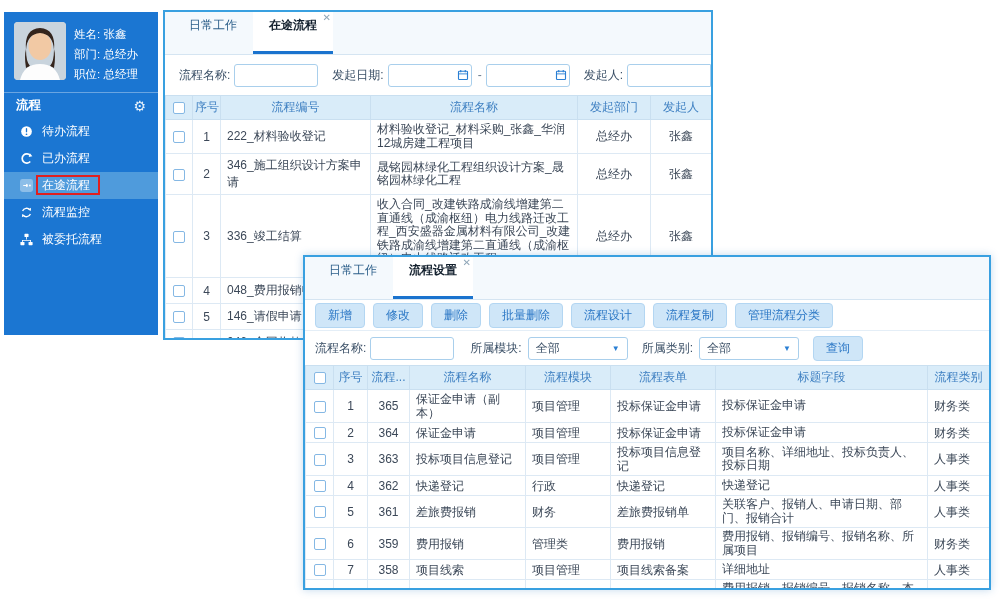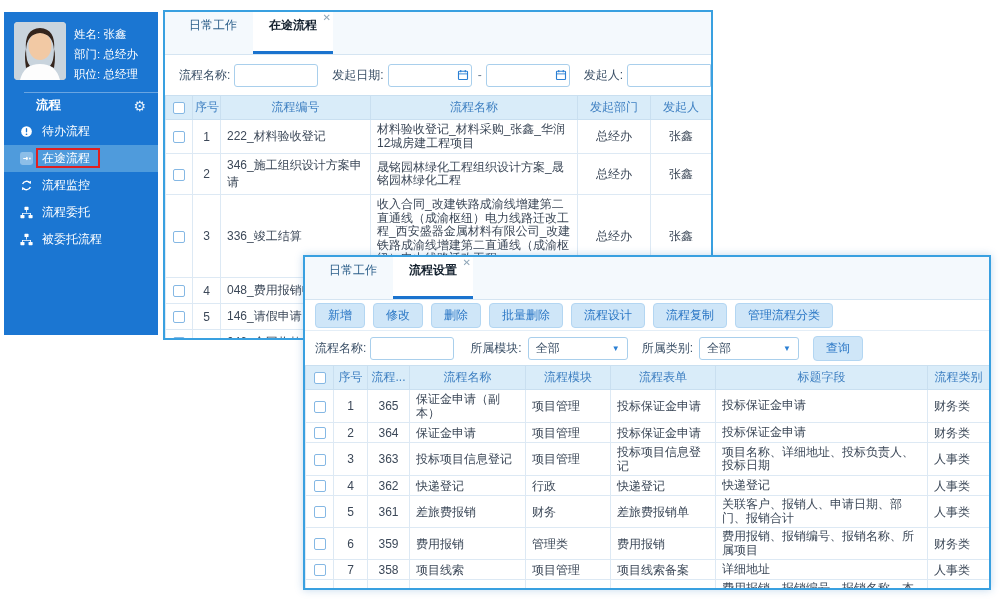--- a/index.html
+++ b/index.html
@@ -8,21 +8,21 @@
           font-family:"Liberation Sans","DejaVu Sans",sans-serif; font-size:12px; color:#3c4858;}
 
   
   .sidebar{ position:absolute; left:4px; top:12px; width:154px; height:323px;
             background:var(--sidebar-bg,#1b76d2); color:#fff; overflow:hidden;}
   .profile{ display:flex; padding:10px 6px 8px 10px; }
   .photo{ width:52px; height:58px; border-radius:4px; overflow:hidden; flex:0 0 auto; background:#cfd8e0;}
   .photo svg{ display:block; }
   .profile-text{ margin-left:8px; line-height:20px; font-size:11.5px; white-space:nowrap; padding-top:2px;}
   .sec-head{ border-top:1px solid rgba(255,255,255,.35); display:flex; align-items:center;
-             justify-content:space-between; padding:0 12px; height:26px; font-weight:bold; font-size:12.5px;margin-left:20px;}
+             justify-content:space-between; padding:0 12px; height:26px; font-weight:bold; font-size:12.5px;}
   .gear{ font-size:14px; color:#e8f2fb; cursor:pointer;}
   .menu-item{ position:relative; display:flex; align-items:center; height:27px; padding-left:14px; cursor:pointer; font-size:12px;}
   .menu-item.selected{ background:#4f9bdc; }
   .mi-icon{ width:16px; display:inline-flex; justify-content:center; align-items:center; margin-right:8px; flex:0 0 auto;}
   .red-box{ position:absolute; left:32px; top:3px; width:64px; height:20px; border:2px solid #e01f1f; pointer-events:none;}
 
   
   .panel{ position:absolute; background:#fff; border:2px solid #39a0e0; overflow:hidden;}
   .panel1{ left:163px; top:10px; width:550px; height:330px;}
   .panel2{ left:303px; top:255px; width:688px; height:335px; box-shadow:0 0 8px rgba(40,120,190,.28);}
@@ -91,20 +91,29 @@
     <div id="menu">
         <div class="menu-item">
           <span class="mi-icon">
             <svg width="13" height="13" viewBox="0 0 16 16">
               <circle cx="8" cy="8" r="6.6" fill="#fff"></circle>
               <rect x="7.2" y="3.8" width="1.6" height="5.2" rx=".8" fill="#1b76d2"></rect>
               <circle cx="8" cy="11.4" r="1.05" fill="#1b76d2"></circle>
             </svg>
           </span>
           <span>待办流程</span>
+        </div>
+        <div class="menu-item">
+          <span class="mi-icon">
+            <svg width="13" height="13" viewBox="0 0 16 16">
+              <path d="M12.6 4.4A5.6 5.6 0 1 0 12.6 11.6" stroke="#fff" stroke-width="2.1" fill="none"></path>
+              <path d="M12.2 1.6l3 3.6-4.5.9z" fill="#fff"></path>
+            </svg>
+          </span>
+          <span>已办流程</span>
         </div>
         <div class="menu-item selected">
           <span class="mi-icon">
             <svg width="13" height="13" viewBox="0 0 16 16">
               <rect width="16" height="16" rx="3" fill="rgba(255,255,255,.35)"></rect>
               <path d="M4 8h5.5M9.5 8L7.8 6.3M9.5 8l-1.7 1.7" stroke="#fff" stroke-width="1.4" fill="none"></path>
               <circle cx="12.2" cy="8" r="1.1" fill="#fff"></circle>
             </svg>
           </span>
           <span>在途流程</span>
@@ -123,31 +132,20 @@
         </div>
         <div class="menu-item">
           <span class="mi-icon">
             <svg width="13" height="13" viewBox="0 0 16 16" fill="#fff">
               <rect x="5.5" y="1" width="5" height="4" rx=".8"></rect>
               <rect x="0.5" y="11" width="5" height="4" rx=".8"></rect>
               <rect x="10.5" y="11" width="5" height="4" rx=".8"></rect>
               <path d="M7.5 5h1v3h-1zM2.5 8.6h11v1h-11zM2.5 8.6h1v2.4h-1zM12.5 8.6h1v2.4h-1z"></path>
             </svg>
           </span>
-          <span>流程委托</span>
-        </div>
-        <div class="menu-item">
-          <span class="mi-icon">
-            <svg width="13" height="13" viewBox="0 0 16 16" fill="#fff">
-              <rect x="5.5" y="1" width="5" height="4" rx=".8"></rect>
-              <rect x="0.5" y="11" width="5" height="4" rx=".8"></rect>
-              <rect x="10.5" y="11" width="5" height="4" rx=".8"></rect>
-              <path d="M7.5 5h1v3h-1zM2.5 8.6h11v1h-11zM2.5 8.6h1v2.4h-1zM12.5 8.6h1v2.4h-1z"></path>
-            </svg>
-          </span>
           <span>被委托流程</span>
         </div>
       </div>
   </div>
 
   <div class="panel panel1">
     <div class="tabbar">
       <div class="tab">
         <span>日常工作</span>
       </div>

